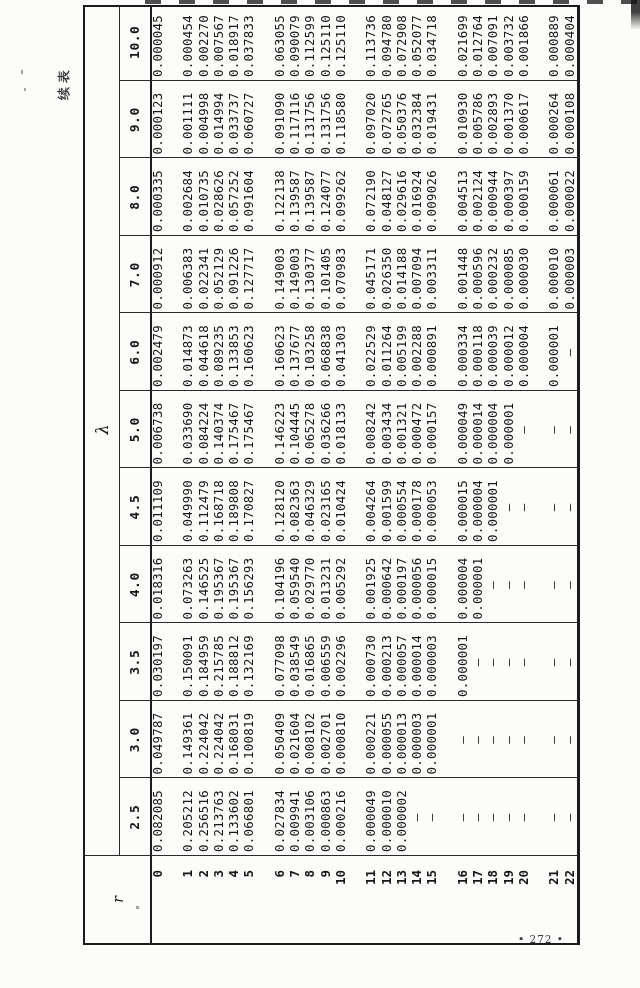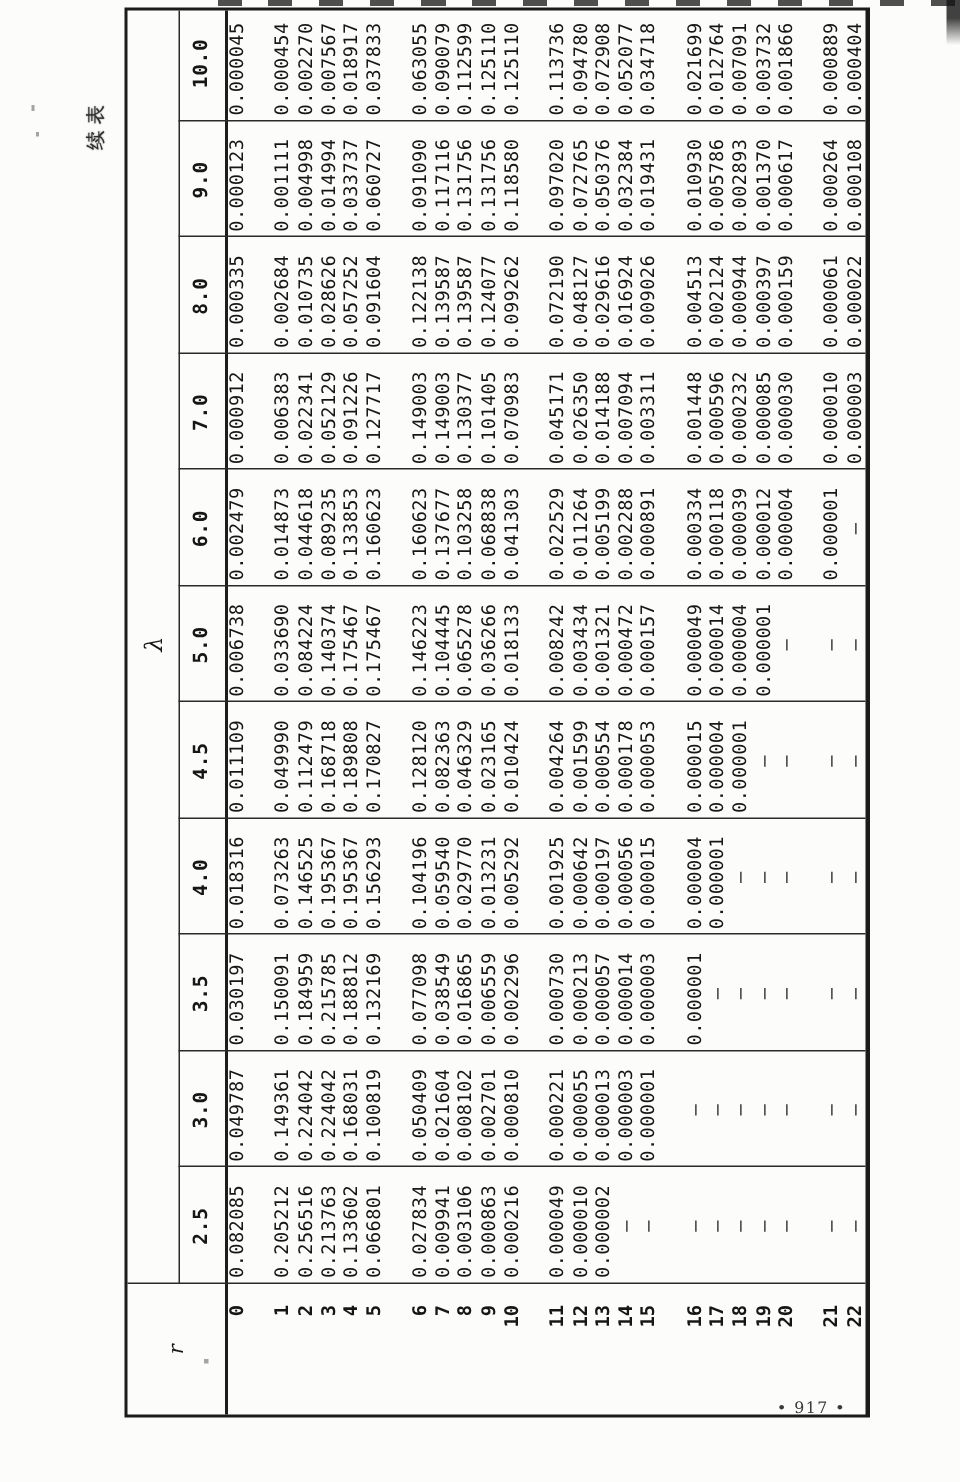--- a/index.html
+++ b/index.html
@@ -425,15 +425,15 @@
             <div class="dcell">0.000003</div>
             <div class="dcell">0.000022</div>
             <div class="dcell">0.000108</div>
             <div class="dcell">0.000404</div>
           </div>
         </div>
 
     </div>
   </div>
 
-  <div class="pagenum">• 917 •</div>
+  <div class="pagenum">• 272 •</div>
 
 </div>
 
 </body></html>

